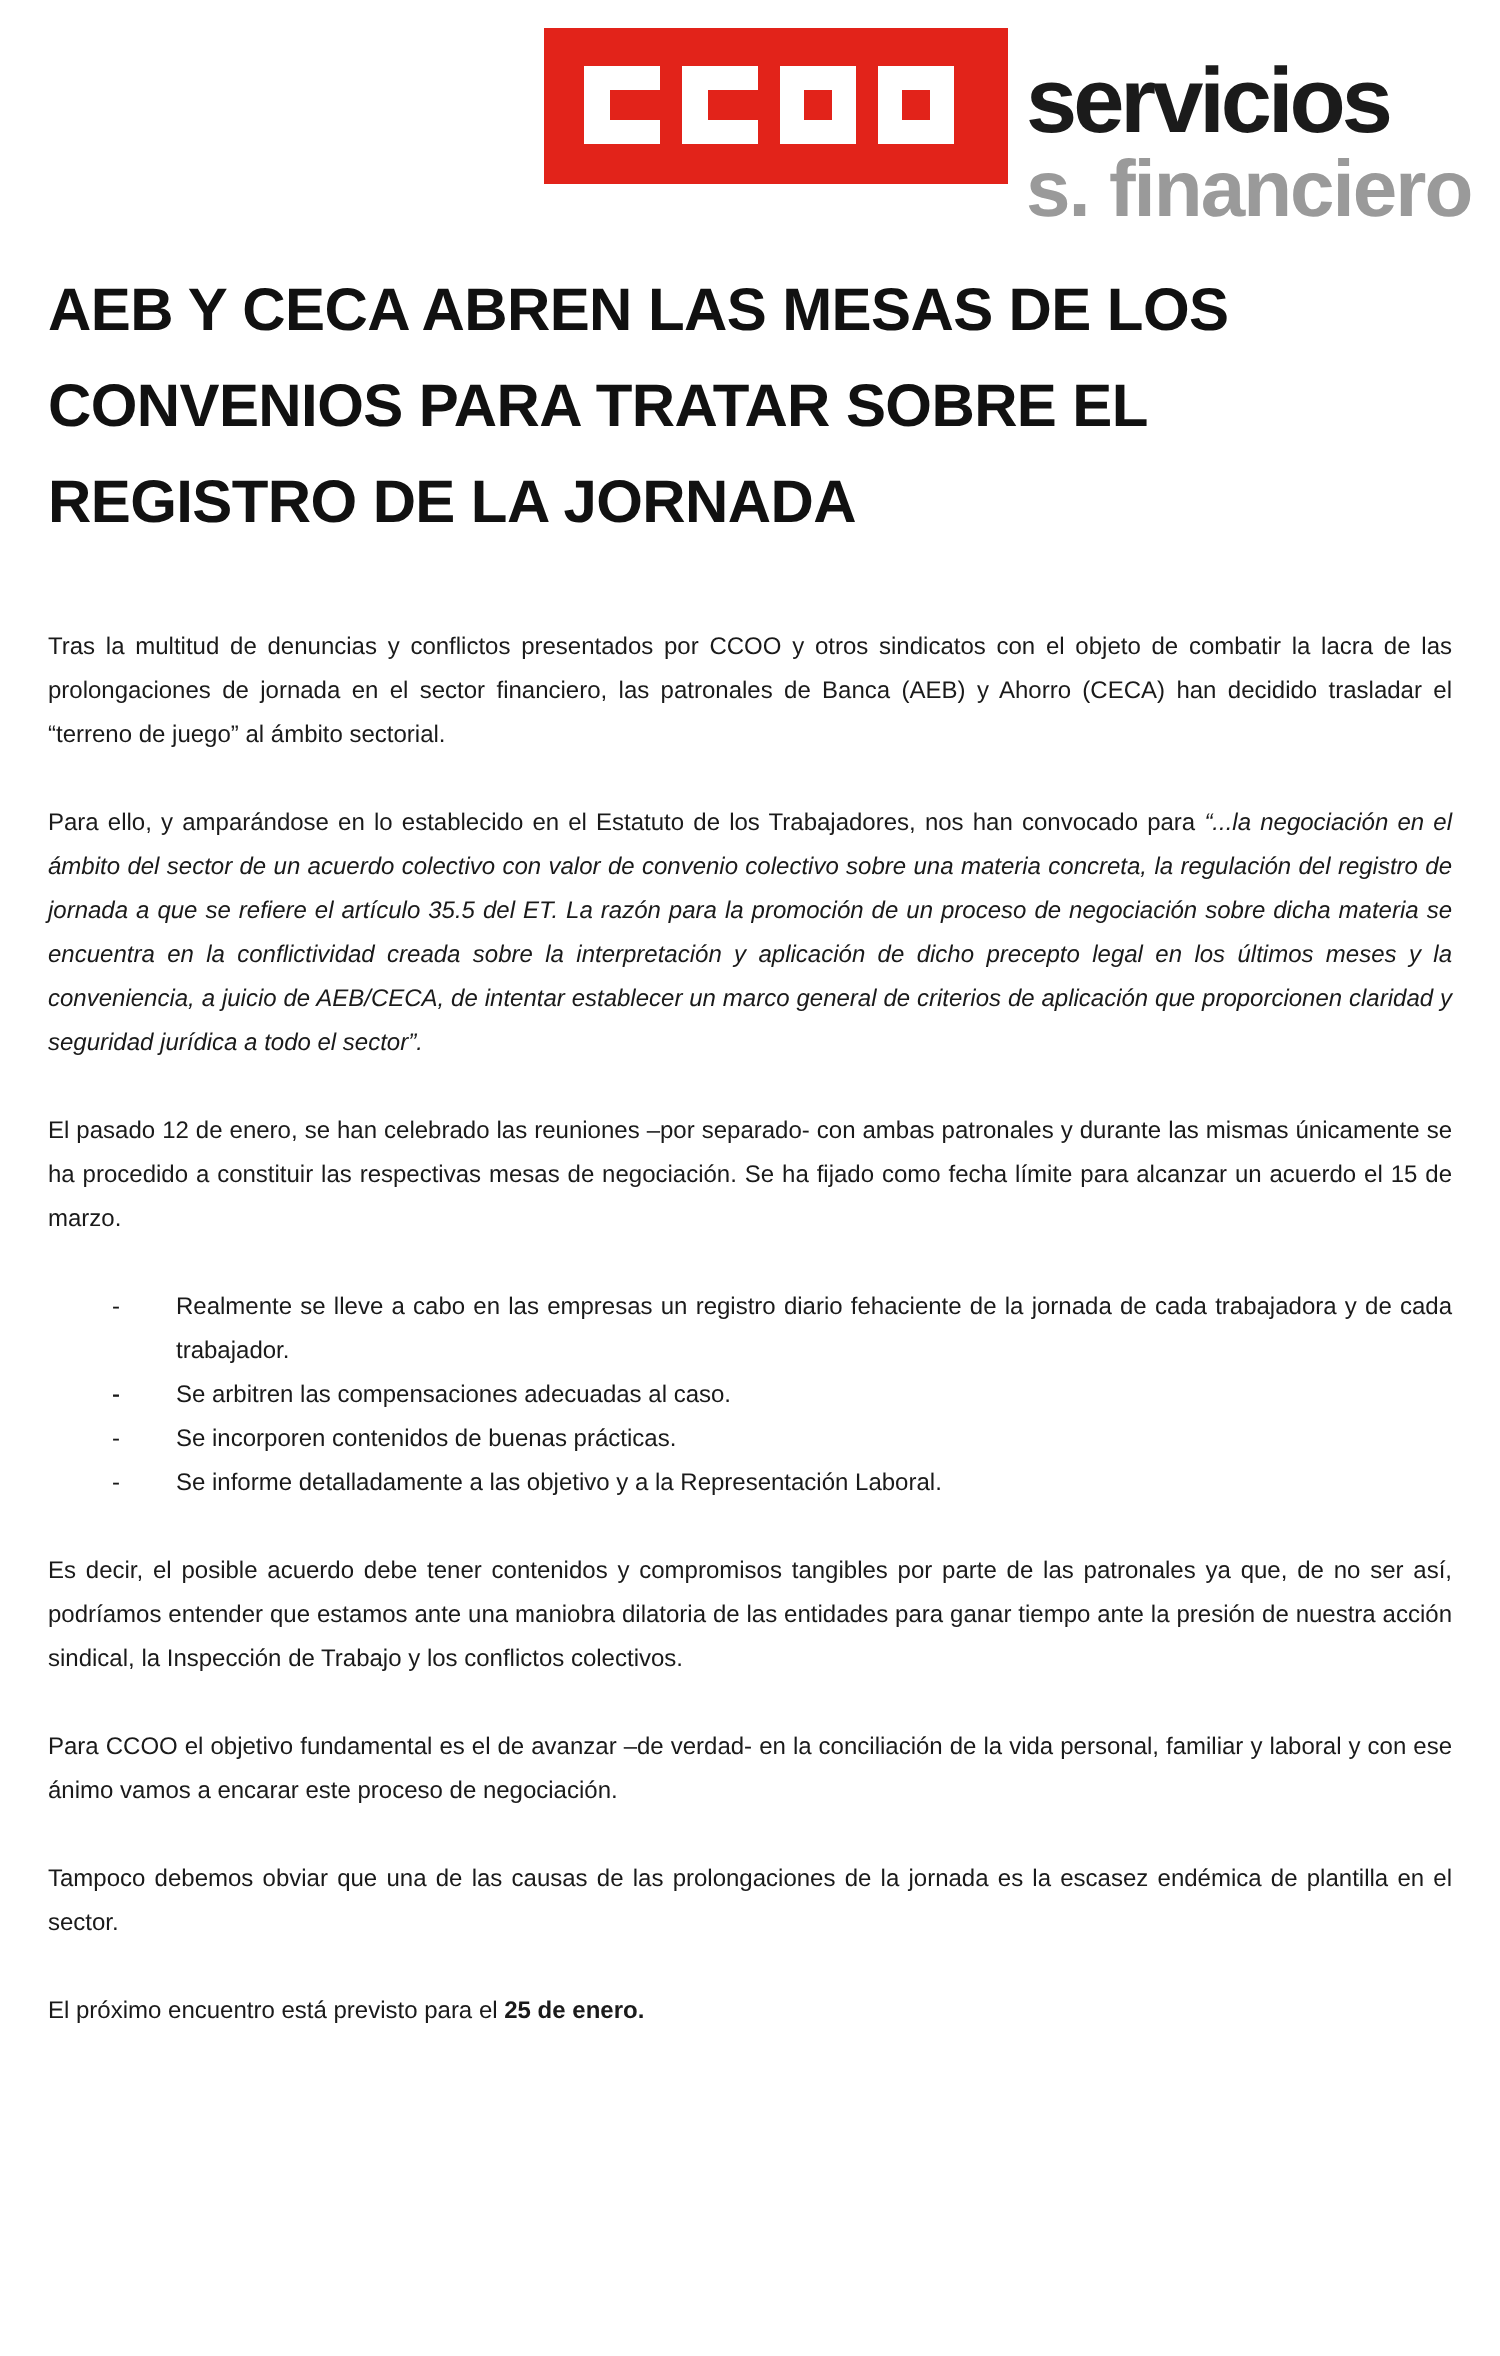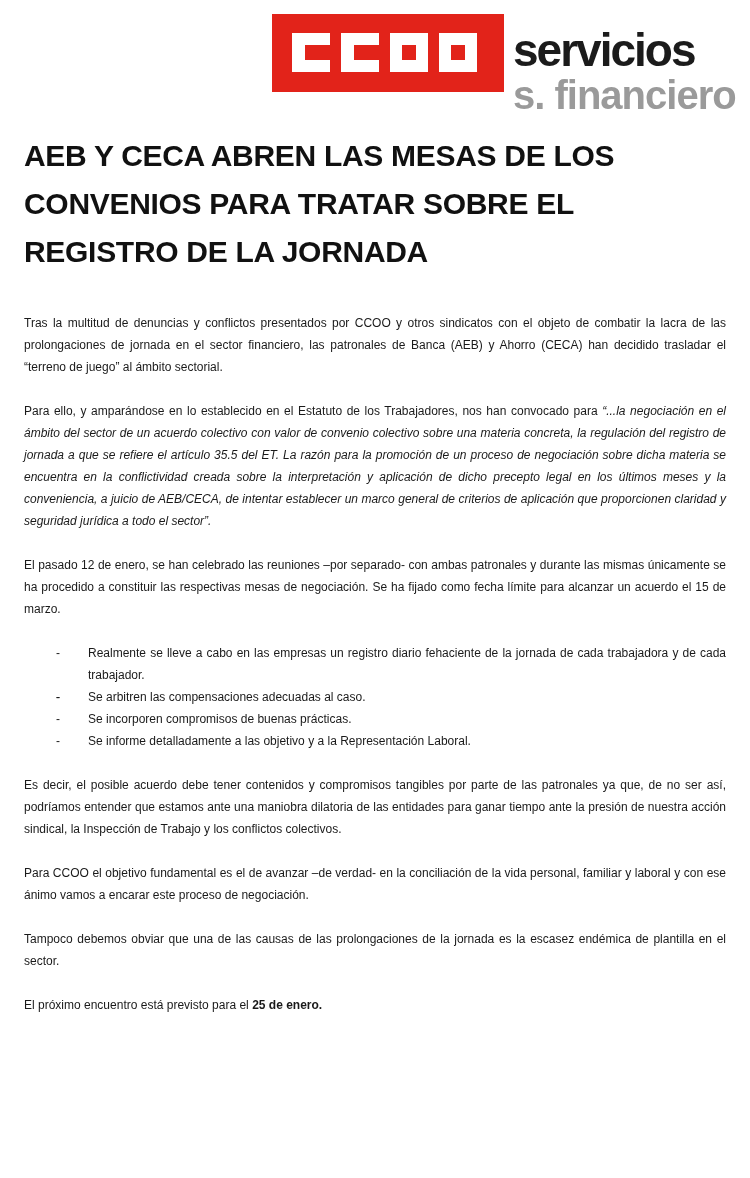--- a/index.html
+++ b/index.html
@@ -99,20 +99,20 @@
 </h1>
 
 <div class="doc-body">
     <p><span>Tras la multitud de denuncias y conflictos presentados por CCOO y otros sindicatos con el objeto de combatir la lacra de las prolongaciones de jornada en el sector financiero, las patronales de Banca (AEB) y Ahorro (CECA) han decidido trasladar el “terreno de juego” al ámbito sectorial.</span></p>
     <p><span>Para ello, y amparándose en lo establecido en el Estatuto de los Trabajadores, nos han convocado para </span><span class="i">“...la negociación en el ámbito del sector de un acuerdo colectivo con valor de convenio colectivo sobre una materia concreta, la regulación del registro de jornada a que se refiere el artículo 35.5 del ET. La razón para la promoción de un proceso de negociación sobre dicha materia se encuentra en la conflictividad creada sobre la interpretación y aplicación de dicho precepto legal en los últimos meses y la conveniencia, a juicio de AEB/CECA, de intentar establecer un marco general de criterios de aplicación que proporcionen claridad y seguridad jurídica a todo el sector”.</span></p>
     <p><span>El pasado 12 de enero, se han celebrado las reuniones –por separado- con ambas patronales y durante las mismas únicamente se ha procedido a constituir las respectivas mesas de negociación. Se ha fijado como fecha límite para alcanzar un acuerdo el 15 de marzo.</span></p>
     <ul>
       <li><span class="marker">-</span><span>Realmente se lleve a cabo en las empresas un registro diario fehaciente de la jornada de cada trabajadora y de cada trabajador.</span></li>
       <li><span class="marker">-</span></li>
       <li><span class="marker">-</span><span>Se arbitren las compensaciones adecuadas al caso.</span></li>
-      <li><span class="marker">-</span><span>Se incorporen compromisos de buenas prácticas.</span></li>
+      <li><span class="marker">-</span><span>Se incorporen contenidos de buenas prácticas.</span></li>
       <li><span class="marker">-</span><span>Se informe detalladamente a las objetivo y a la Representación Laboral.</span></li>
     </ul>
     <p><span>Es decir, el posible acuerdo debe tener contenidos y compromisos tangibles por parte de las patronales ya que, de no ser así, podríamos entender que estamos ante una maniobra dilatoria de las entidades para ganar tiempo ante la presión de nuestra acción sindical, la Inspección de Trabajo y los conflictos colectivos.</span></p>
     <p><span>Para CCOO el objetivo fundamental es el de avanzar –de verdad- en la conciliación de la vida personal, familiar y laboral y con ese ánimo vamos a encarar este proceso de negociación.</span></p>
     <p><span>Tampoco debemos obviar que una de las causas de las prolongaciones de la jornada es la escasez endémica de plantilla en el sector.</span></p>
     <p><span>El próximo encuentro está previsto para el </span><span class="b">25 de enero.</span></p>
   </div>
 
 </body></html>

